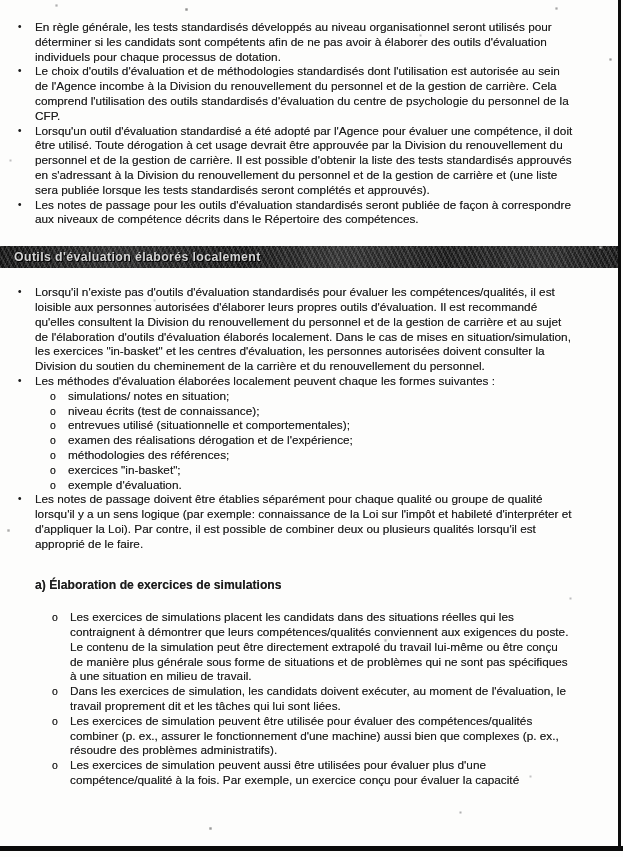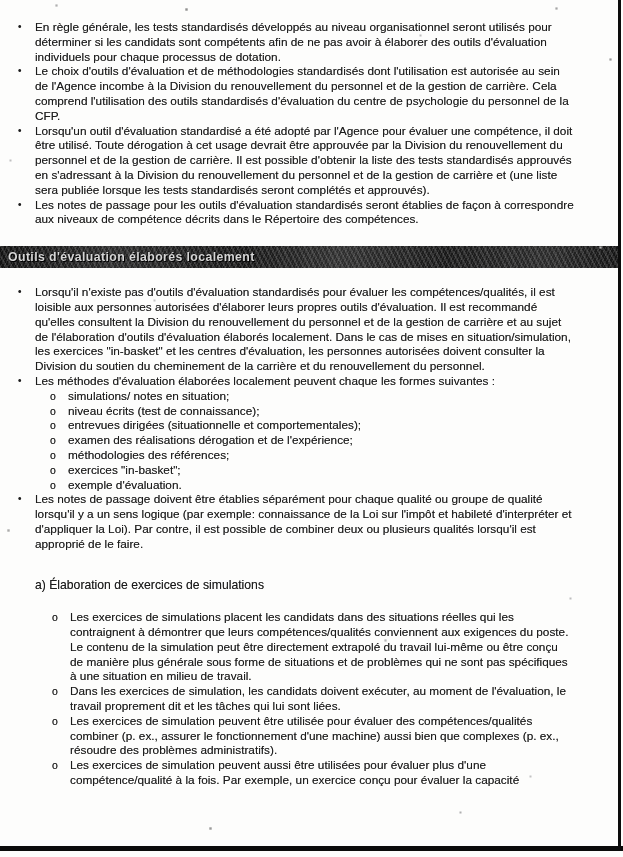--- a/index.html
+++ b/index.html
@@ -31,28 +31,28 @@
       repeating-linear-gradient(63deg, rgba(160,160,160,0.20) 0 2px, rgba(0,0,0,0) 2px 5px),
       linear-gradient(90deg,#121212,#2a2a2a 18%,#161616 39%,#303030 55%,#191919 72%,#2b2b2b 88%,#141414);
     display:flex;align-items:center;
     overflow:hidden;
   }
   .header-bar span{
     color:#d6d6d6;
     font-weight:bold;
     font-size:12.3px;
     letter-spacing:0.4px;
-    padding-left:8px;
+    padding-left:14px;
     text-shadow:1px 1px 0 #000, 0 0 1px #000;
     filter:blur(0.2px);
   }
   .list2{margin-top:17px;}
   .heading{
     margin:26px 0 0 35px;
-    font-weight:normal;
+    font-weight:bold;
     font-size:12.2px;
   }
   .simlist{margin-top:18px;}
   .edge-right{position:absolute;top:0;right:2px;width:3px;height:851px;background:#0b0b0b;}
   .edge-bottom{position:absolute;left:0;top:846px;width:623px;height:5px;background:#0b0b0b;}
   .specks{
     position:absolute;top:0;left:0;width:1px;height:1px;background:transparent;
     box-shadow:
       56px 5px 0 0.6px #b0b0b0,
       186px 9px 0 0.7px #8f8f8f,
@@ -87,21 +87,21 @@
       <div class="row">
         <span class="m1">•</span>
         <span class="t">Le choix d'outils d'évaluation et de méthodologies standardisés dont l'utilisation est autorisée au sein de l'Agence incombe à la Division du renouvellement du personnel et de la gestion de carrière. Cela comprend l'utilisation des outils standardisés d'évaluation du centre de psychologie du personnel de la CFP.</span>
       </div>
       <div class="row">
         <span class="m1">•</span>
         <span class="t">Lorsqu'un outil d'évaluation standardisé a été adopté par l'Agence pour évaluer une compétence, il doit être utilisé. Toute dérogation à cet usage devrait être approuvée par la Division du renouvellement du personnel et de la gestion de carrière. Il est possible d'obtenir la liste des tests standardisés approuvés en s'adressant à la Division du renouvellement du personnel et de la gestion de carrière et (une liste sera publiée lorsque les tests standardisés seront complétés et approuvés).</span>
       </div>
       <div class="row">
         <span class="m1">•</span>
-        <span class="t">Les notes de passage pour les outils d'évaluation standardisés seront établies de façon à correspondre aux niveaux de compétence décrits dans le Répertoire des compétences.</span>
+        <span class="t">Les notes de passage pour les outils d'évaluation standardisés seront publiée de façon à correspondre aux niveaux de compétence décrits dans le Répertoire des compétences.</span>
       </div>
     </div>
 
     <div class="header-bar">
       <span>Outils d'évaluation élaborés localement</span>
     </div>
 
     <div class="list list2">
       <div class="row">
         <span class="m1">•</span>
@@ -116,21 +116,21 @@
         <div class="row">
           <span class="m2">o</span>
           <span class="t">simulations/ notes en situation;</span>
         </div>
         <div class="row">
           <span class="m2">o</span>
           <span class="t">niveau écrits (test de connaissance);</span>
         </div>
         <div class="row">
           <span class="m2">o</span>
-          <span class="t">entrevues dirigées (situationnelle et comportementales);</span>
+          <span class="t">entrevues utilisé (situationnelle et comportementales);</span>
         </div>
         <div class="row">
           <span class="m2">o</span>
           <span class="t">examen des réalisations dérogation et de l'expérience;</span>
         </div>
         <div class="row">
           <span class="m2">o</span>
           <span class="t">méthodologies des références;</span>
         </div>
         <div class="row">

